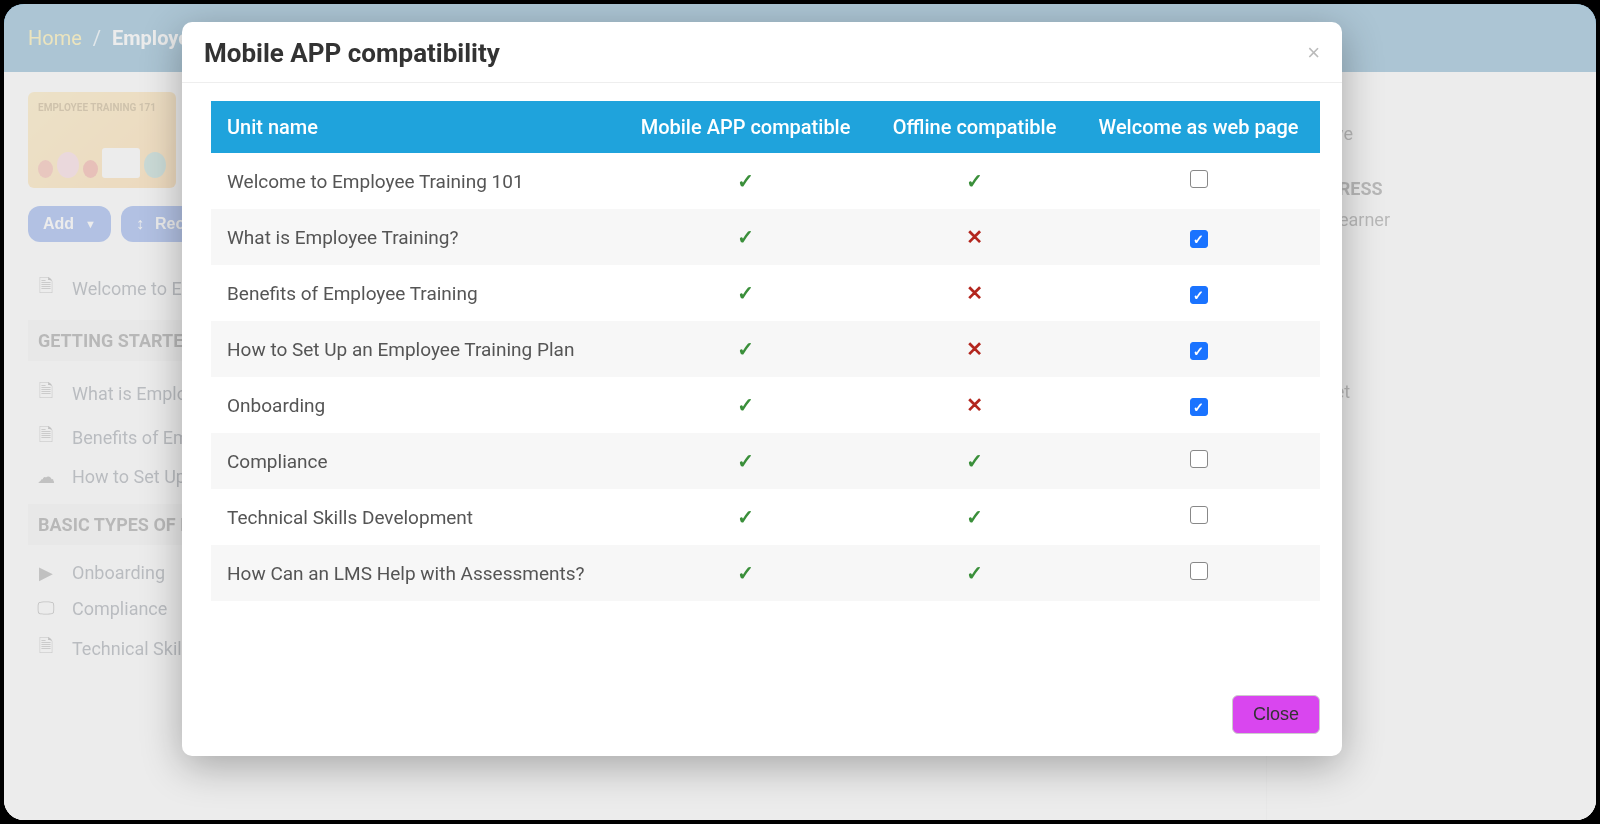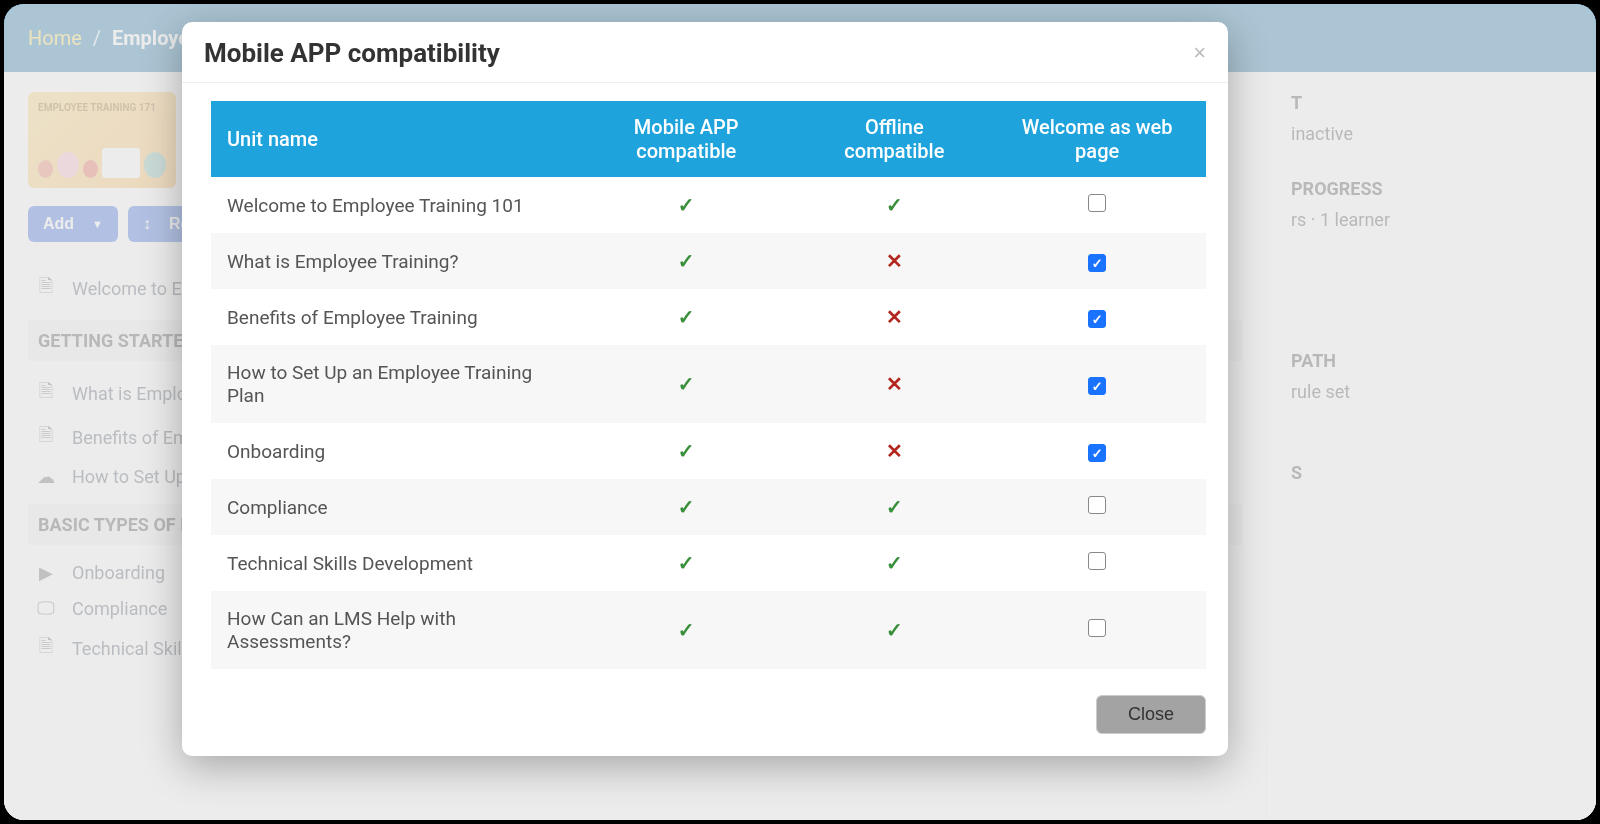--- a/index.html
+++ b/index.html
@@ -21,41 +21,41 @@
 
 .course-card { display: flex; align-items: center; gap: 18px; margin-bottom: 18px; }
 .course-thumb { width: 148px; height: 96px; background: linear-gradient(135deg,#ffd36e,#ffb347); border-radius: 6px; position: relative; display:flex; flex-direction:column; padding:10px;}
 .course-thumb .tlabel { font-size:10px; font-weight:700; color:#8a5a00; line-height:1.1;}
 .course-thumb .illus { flex:1; display:flex; align-items:flex-end; justify-content:center; gap:4px;}
 .course-thumb .dot { width:18px; height:18px; border-radius:50%; }
 .course-thumb .ava { width:26px; height:26px; border-radius:50%; background:#f7b0c0;}
 .course-thumb .screen { width:46px; height:30px; background:#fff; border-radius:3px;}
 
 .btn-row { display: flex; gap: 10px; margin-bottom: 24px; }
-.btn { background:#1a56db; color:#fff; border:none; padding:9px 15px; border-radius:6px; font-size:16px; font-weight:600; display:flex; align-items:center; gap:18px; cursor:pointer;}
+.btn { background:#1a56db; color:#fff; border:none; padding:9px 15px; border-radius:12px; font-size:16px; font-weight:600; display:flex; align-items:center; gap:11px; cursor:pointer;}
 .btn .caret { font-size:11px; }
 
 .unit-list { }
 .unit-item { display:flex; align-items:center; gap:14px; padding:7px 6px; font-size:18px; color:#374151; }
 .unit-item .uicon { width:24px; display:flex; justify-content:center; color:#555;}
 .section-title { font-weight:700; font-size:18px; color:#333; background:#f0f0f0; padding:10px 10px; margin:10px 0;}
 
 
 .right-col .peek { font-size:18px; color:#333; margin-bottom:10px;}
 .right-col .peek.bold { font-weight:700; }
 
 
 .overlay { position:absolute; inset:0; background:rgba(230,230,230,0.75); }
-.modal { position:absolute; top:18px; left:178px; width:1046px; bottom:64px; background:#fff; border-radius:10px; box-shadow:0 10px 40px rgba(0,0,0,0.3); display:flex; flex-direction:column;}
+.modal { position:absolute; top:18px; left:178px; width:1160px; bottom:64px; background:#fff; border-radius:10px; box-shadow:0 10px 40px rgba(0,0,0,0.3); display:flex; flex-direction:column;}
 .modal-header { padding:16px 22px 14px 22px; border-bottom:1px solid #eee; display:flex; align-items:center; justify-content:space-between;}
 .modal-title { font-size:26px; font-weight:700; color:#333; }
 .modal-close { color:#bbb; font-size:22px; cursor:pointer; background:none; border:none; line-height:1;}
 .modal-body { flex:1; overflow:auto; padding:18px 22px;margin-left:7px;}
 .modal-footer { padding:12px 22px 22px 0; display:flex; justify-content:flex-end;}
-.close-btn { background:#a3a3a3; border:1px solid #ccc; border-radius:6px; padding:8px 31px; font-size:18px; font-weight:500; color:#333; cursor:pointer;}
+.close-btn { background:#d946ef; border:1px solid #ccc; border-radius:6px; padding:8px 20px; font-size:18px; font-weight:500; color:#333; cursor:pointer;}
 
 table.compat { width:100%; border-collapse:collapse; }
 table.compat thead th { background:#1fa3dc; color:#fff; font-weight:500; text-align:left; padding:14px 16px; font-size:20px;}
 table.compat thead th:nth-child(2),
 table.compat thead th:nth-child(3),
 table.compat thead th:nth-child(4){ text-align:center;}
 table.compat tbody tr:nth-child(even){ background:#f7f7f7;}
 table.compat tbody td { padding:16px 16px; font-size:19px; color:#555; }
 table.compat tbody td.center { text-align:center;}
 

